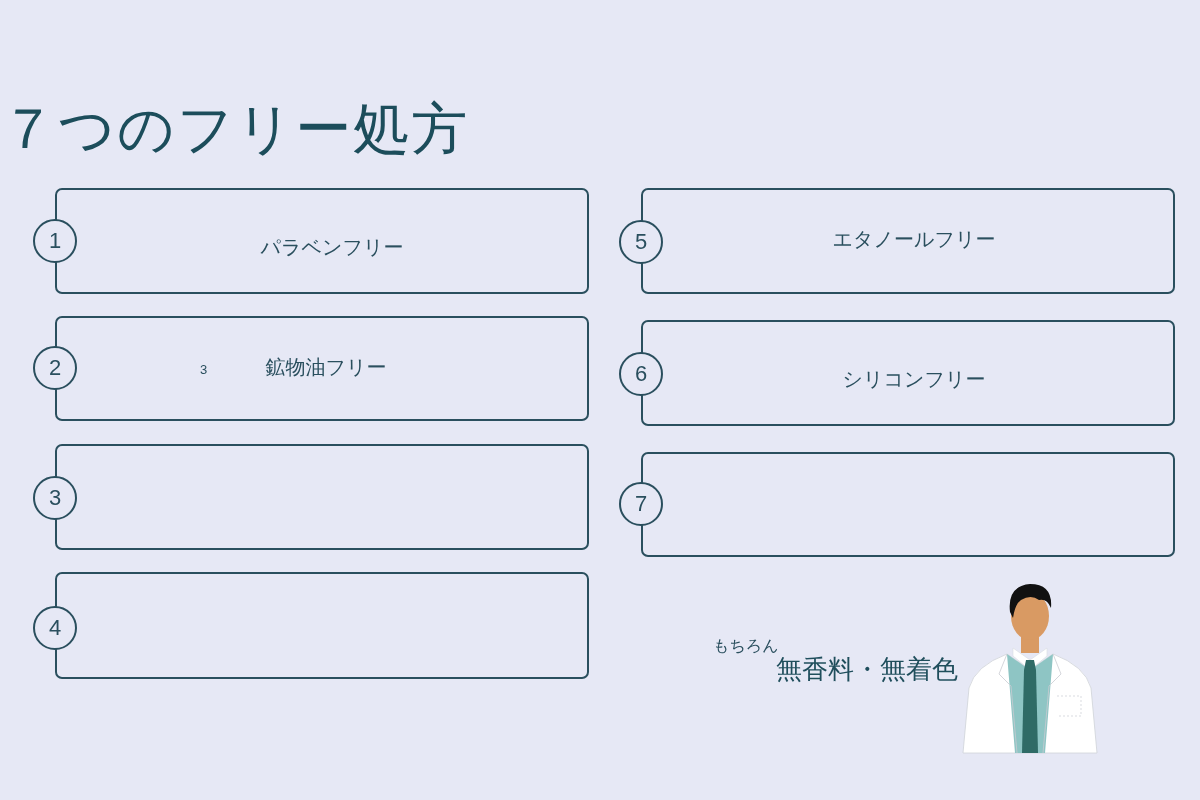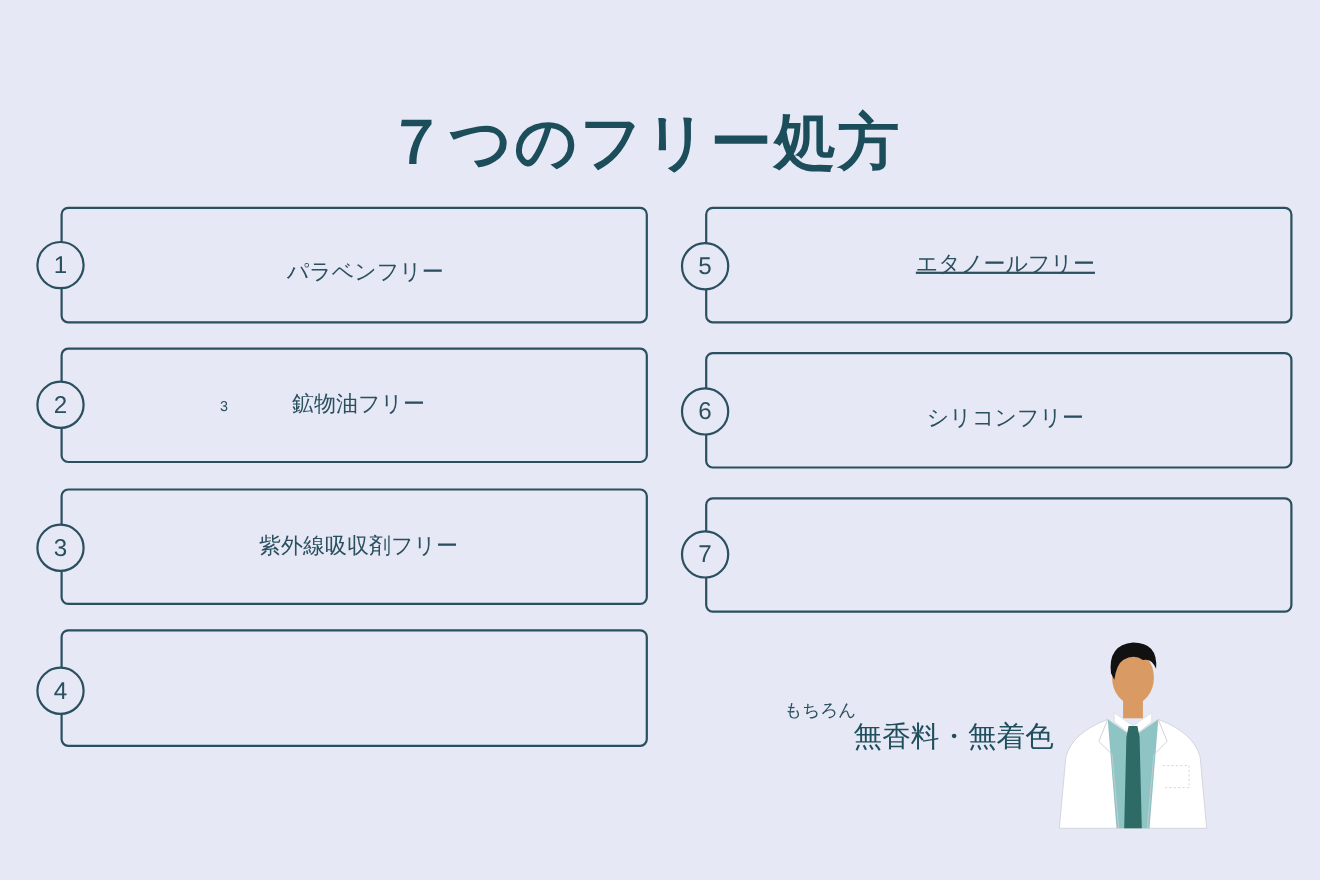--- a/index.html
+++ b/index.html
@@ -3,22 +3,22 @@
 <meta charset="utf-8">
 <style>
   html, body { margin:0; padding:0; }
   body {
     width:1200px; height:800px; overflow:hidden; position:relative;
     background:#e6e8f5;
     font-family:"DejaVu Sans", sans-serif;
     color:#1f4e5c;
   }
   .title {
-    position:absolute; left:0; top:92px; width:1170px; text-align:center;
-    font-size:56px; font-weight:bold; color:#1c4d5b; letter-spacing:2px;
+    position:absolute; left:0; top:92px; width:1170px; text-align:left;
+    font-size:56px; font-weight:normal; color:#1c4d5b; letter-spacing:2px;
     font-family:"DejaVu Sans", sans-serif;
   }
   .box {
     position:absolute; width:534px;
     border:2px solid #2a4f5e; border-radius:7px;
     box-sizing:border-box;
     background:#e6e8f5;
   }
   .num {
     position:absolute; left:-24px; width:44px; height:44px;
@@ -51,30 +51,29 @@
 </div>
 
 <div class="box" style="left:55px; top:316px; height:105px;">
   <div class="num" style="top:28px;">2</div>
   <span class="stray" style="left:143px; top:44px;">3</span>
   <div class="label" style="top:36px; left:8px;">鉱物油フリー</div>
 </div>
 
 <div class="box" style="left:55px; top:444px; height:106px;">
   <div class="num" style="top:30px;">3</div>
-  <div class="label" style="top:37px; left:8px;">紫外線吸収剤フリー</div>
 </div>
 
 <div class="box" style="left:55px; top:572px; height:107px;">
   <div class="num" style="top:32px;">4</div>
 </div>
 
 <div class="box" style="left:641px; top:188px; height:106px;">
   <div class="num" style="top:30px;">5</div>
-  <div class="label" style="top:36px; left:12px;text-decoration:underline;">エタノールフリー</div>
+  <div class="label" style="top:36px; left:12px;">エタノールフリー</div>
 </div>
 
 <div class="box" style="left:641px; top:320px; height:106px;">
   <div class="num" style="top:30px;">6</div>
   <div class="label" style="top:44px; left:12px;">シリコンフリー</div>
 </div>
 
 <div class="box" style="left:641px; top:452px; height:105px;">
   <div class="num" style="top:28px;">7</div>
 </div>

